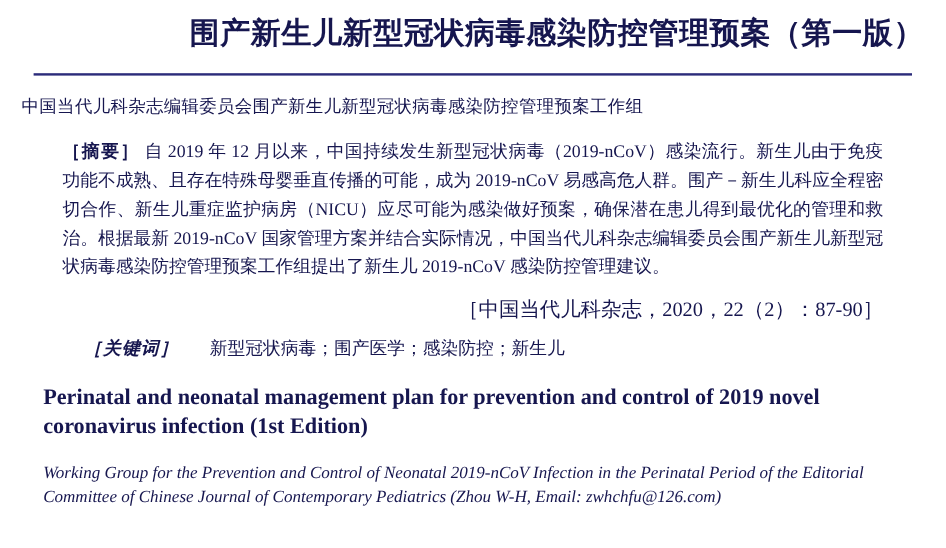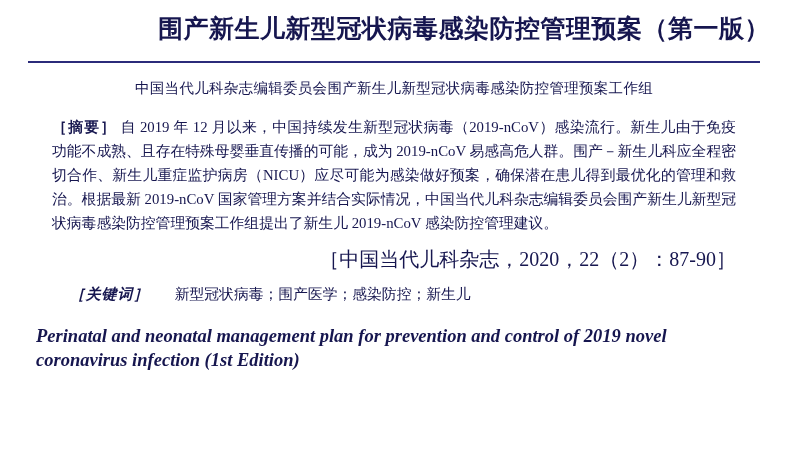--- a/index.html
+++ b/index.html
@@ -30,42 +30,42 @@
     letter-spacing: 0.5px;
     line-height: 1.2;
   }
   .rule {
     margin: 10px 10px 0 10px;
     border-top: 2px solid #2b2b7a;
     height: 0;
   }
   .authors-cn {
     margin-top: 16px;
-    text-align: center;
+    text-align: left;
     font-size: 14.5px;
     color: #16164f;
     letter-spacing: 0.3px;
   }
   .abstract {
     margin: 18px 34px 0 34px;
     font-size: 14.8px;
     line-height: 1.62;
     text-align: justify;
     text-justify: inter-ideograph;
     color: #16164f;
   }
   .abstract .lbl {
     font-weight: bold;
     letter-spacing: 1px;
     margin-top: 24px;
   }
   .citation {
     margin: 10px 34px 0 34px;
     text-align: right;
-    font-size: 20px;
+    font-size: 17px;
     color: #16164f;
   }
   .keywords {
     margin: 12px 34px 0 34px;
     font-size: 14.8px;
     color: #16164f;
   }
   .keywords .lbl {
     font-weight: bold;
     letter-spacing: 1px;
@@ -74,21 +74,20 @@
   }
   .keywords .kw {
     margin-left: 22px;
   }
   .title-en {
     margin: 20px 18px 0 18px;
     font-size: 18.5px;
     font-weight: bold;
     line-height: 1.3;
     color: #16164f;
-    font-style: italic;
   }
   .authors-en {
     margin: 16px 18px 0 18px;
     font-size: 14.2px;
     font-style: italic;
     line-height: 1.45;
     color: #16164f;
   }
   .authors-en .line2 {
     display: block;
@@ -112,14 +111,18 @@
 
   <div class="citation">［中国当代儿科杂志，2020，22（2）：87-90］</div>
 
   <div class="keywords">
     <span class="lbl">［关键词］</span>
     <span class="kw">新型冠状病毒；围产医学；感染防控；新生儿</span>
   </div>
 
   <h2 class="title-en">Perinatal and neonatal management plan for prevention and control of 2019 novel coronavirus infection (1st Edition)</h2>
 
+  <div class="authors-en">
+    <span>Working Group for the Prevention and Control of Neonatal 2019-nCoV Infection in the Perinatal Period of the Editorial</span>
+    <span class="line2">Committee of Chinese Journal of Contemporary Pediatrics (Zhou W-H, Email: zwhchfu@126.com)</span>
+  </div>
 
 </div>
 
 </body></html>

